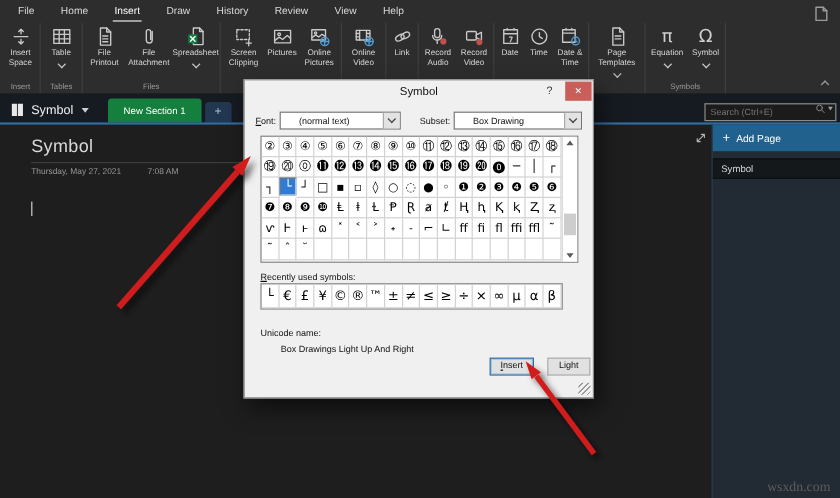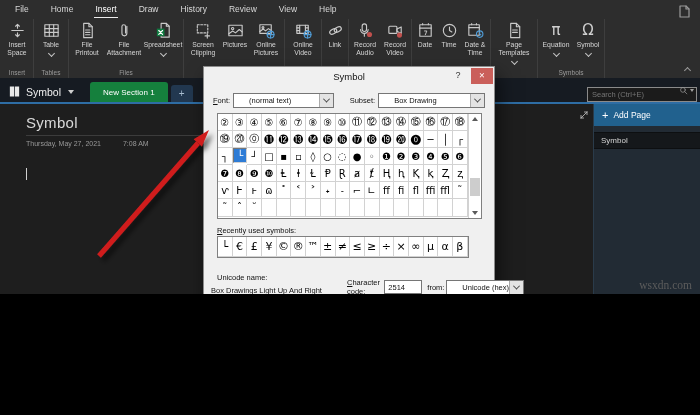--- a/index.html
+++ b/index.html
@@ -1,16 +1,16 @@
 <!DOCTYPE html>
 <html><head>
 <meta charset="utf-8">
 <style>
   html,body{margin:0;padding:0;background:#000;}
-  .app{position:relative;width:700px;height:294px;background:#1e1e1e;overflow:hidden;
+  .app{position:relative;width:700px;height:415px;background:#1e1e1e;overflow:hidden;
        font-family:"Liberation Sans",sans-serif;-webkit-font-smoothing:antialiased;}
 
   
   .ribbon{position:absolute;top:0;left:0;width:700px;height:78px;background:#2d2d2d;}
   .rtabs{height:19px;display:flex;align-items:center;padding-left:4px;}
   .rtab{padding:0 10px;font-size:8.5px;color:#d8d8d8;height:100%;display:flex;align-items:center;cursor:default;}
   .rtab span{padding:2px 1px 3px;}
   .rtab.active span{border-bottom:1.5px solid #ececec;color:#fff;}
   .rbody{display:flex;height:59px;padding-left:1px;}
   .rgroup{display:flex;flex-direction:column;border-right:1px solid #3e3e3e;padding:0 1px;}
@@ -84,21 +84,21 @@
   .scell.sel{background:#2e7cd6;color:#fff;}
   .sscroll{width:12px;background:#fff;border-left:1px solid #d2d2d2;position:relative;display:flex;flex-direction:column;align-items:center;}
   .sarr-up{margin-top:3px;width:0;height:0;border-left:3px solid transparent;border-right:3px solid transparent;border-bottom:4px solid #5a5a5a;}
   .sarr-down{position:absolute;bottom:3px;width:0;height:0;border-left:3px solid transparent;border-right:3px solid transparent;border-top:4px solid #5a5a5a;}
   .sthumb{position:absolute;left:1px;right:1px;top:64px;height:18px;background:#cdcdcd;}
   .recentlabel{position:absolute;top:159px;left:13px;font-size:7.5px;text-align:right;}
   .rrow{position:absolute;top:169px;left:13px;display:grid;grid-template-columns:repeat(17,14.7px);grid-auto-rows:20px;
         border:1px solid #808080;background:#fff;}
   .rrow .scell{font-size:11px;}
   .unamelabel{position:absolute;top:206px;left:13px;font-size:7.5px;}
-  .unamevalue{position:absolute;top:219px;left:7px;font-size:7.5px;}
+  .unamevalue{position:absolute;top:219px;left:30px;font-size:7.5px;}
   .ccrow{position:absolute;top:211px;left:143px;display:flex;align-items:center;font-size:7.5px;}
   .ccinput{width:38px;height:14px;box-sizing:border-box;border:1px solid #767676;background:#fff;font-size:7.5px;
            padding:0 0 0 3px;margin:0 5px 0 3px;font-family:"Liberation Sans",sans-serif;outline:none;color:#111;}
   .dbtn{position:absolute;top:231px;height:15px;background:#e1e1e1;border:1px solid #adadad;box-sizing:border-box;
         font-size:7.5px;text-align:center;line-height:12px;color:#111;}
   .dbtn.primary{border:1px solid #2d6da4;box-shadow:inset 0 0 0 1px #a8c9e4;}
   .btn-insert{left:204px;width:37px;}
   .btn-cancel{left:252px;width:36px;}
   .grip{position:absolute;right:2px;bottom:2px;width:10px;height:10px;
         background:repeating-linear-gradient(135deg,transparent 0 2.2px,#9a9a9a 2.2px 3.2px);}
@@ -555,32 +555,20 @@
         <div class="scell">×</div>
         <div class="scell">∞</div>
         <div class="scell">µ</div>
         <div class="scell">α</div>
         <div class="scell">β</div>
       </div>
 
     <div class="unamelabel">Unicode name:</div>
     <div class="unamevalue">Box Drawings Light Up And Right</div>
 
-    <div class="ccrow">
-      <span class="accel">Character code:</span>
-      <input class="ccinput" readonly="" value="2514" style="">
-      <span>from:</span>
-      <span style="width:3px"></span>
-      <div class="sel sel-from">
-        <span class="sel-text">Unicode (hex)</span>
-        <span class="sel-btn">
-            <i></i>
-          </span>
-      </div>
-    </div>
 
     <div class="dbtn primary btn-insert accel">Insert</div>
     <div class="dbtn btn-cancel">Light</div>
     <div class="grip"></div>
   </div>
 
   <svg class="overlay" width="700" height="415" viewBox="0 0 700 415">
     <defs>
       <filter id="ds" x="-30%" y="-30%" width="160%" height="160%">
         <feDropShadow dx="4" dy="4" stdDeviation="2.5" flood-color="#000" flood-opacity="0.55"></feDropShadow>

